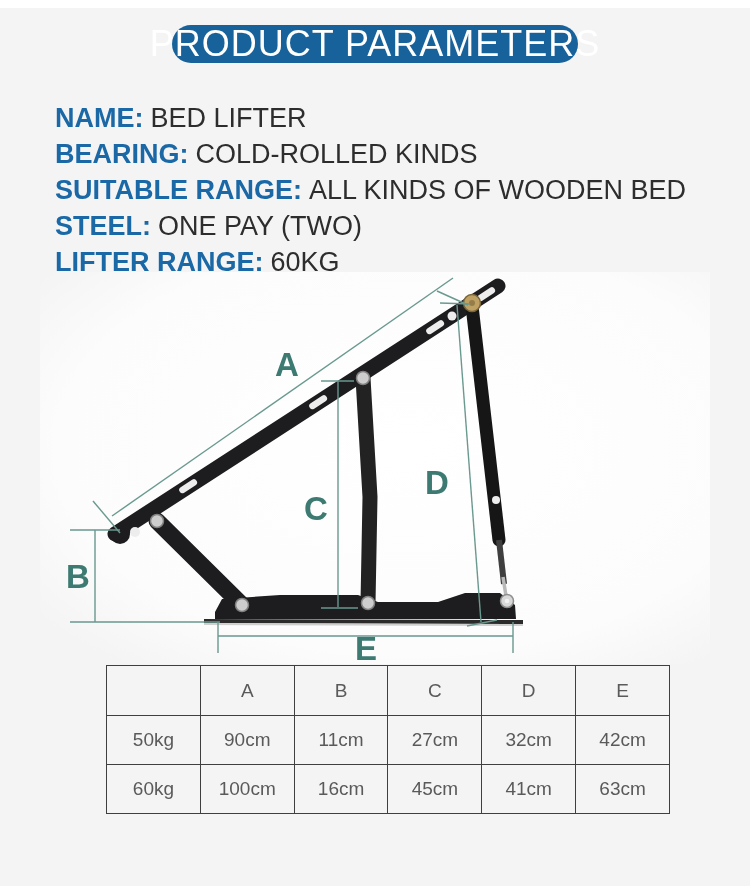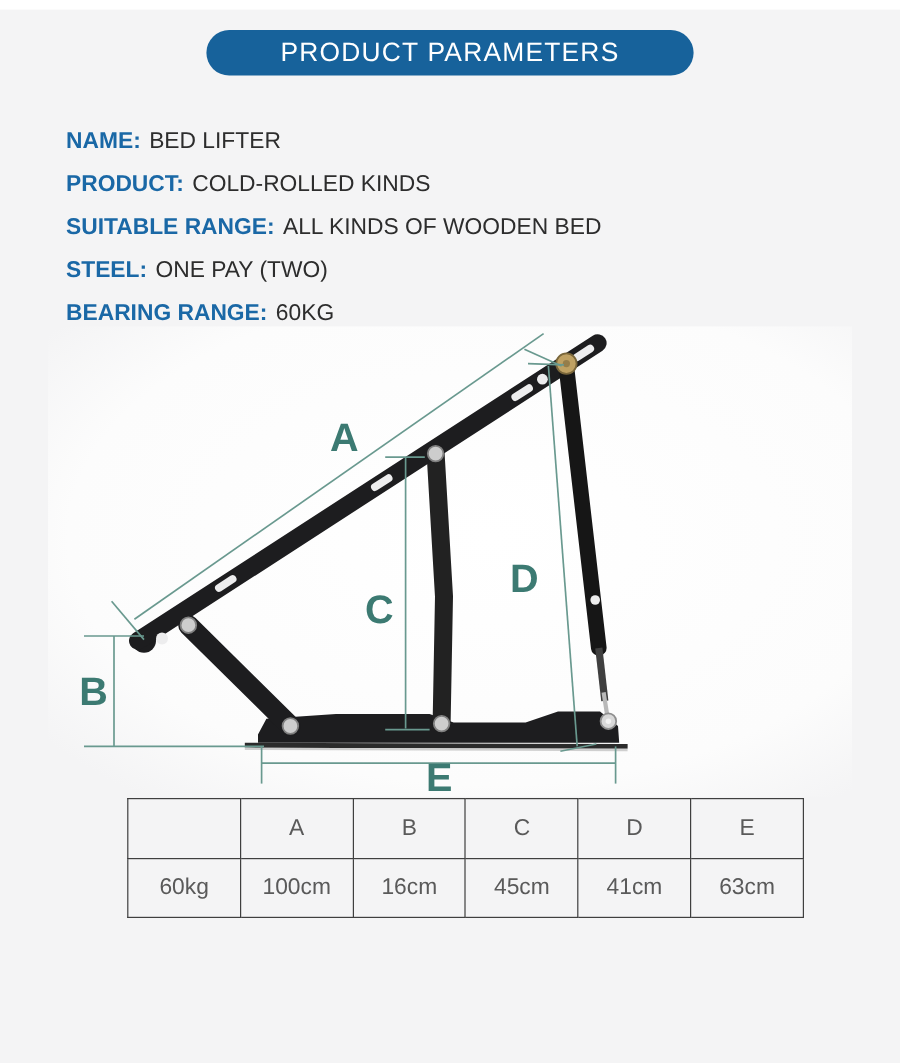--- a/index.html
+++ b/index.html
@@ -12,27 +12,27 @@
   }
   .top-strip{
     position:absolute;left:0;top:0;width:750px;height:8px;background:#ffffff;
   }
   .banner{
     position:absolute;left:172px;top:25px;width:406px;height:38px;
     background:#17629b;border-radius:19px;
     display:flex;align-items:center;justify-content:center;
   }
   .banner span{
-    color:#ffffff;font-size:22px;letter-spacing:1px;white-space:nowrap;
+    color:#ffffff;font-size:36px;letter-spacing:1px;white-space:nowrap;
   }
   .specs{
     position:absolute;left:55px;top:100px;
   }
   .spec-row{
-    height:36px;line-height:36px;font-size:19px;white-space:nowrap;
+    height:36px;line-height:36px;font-size:27px;white-space:nowrap;
   }
   .spec-label{
     color:#1a68a6;font-weight:bold;
   }
   .spec-value{
     color:#2d2d2d;margin-left:7px;
   }
   svg{display:block;}
   .dim-label{
     font-family:"Liberation Sans", sans-serif;
@@ -58,30 +58,30 @@
 
   <div class="banner">
     <span>PRODUCT PARAMETERS</span>
   </div>
 
   <div class="specs">
     <div class="spec-row">
       <span class="spec-label">NAME:</span><span class="spec-value">BED LIFTER</span>
     </div>
     <div class="spec-row">
-      <span class="spec-label">PRODUCT:</span><span class="spec-value">COLD-ROLLED KINDS</span>
+      <span class="spec-label">BEARING:</span><span class="spec-value">COLD-ROLLED KINDS</span>
     </div>
     <div class="spec-row">
       <span class="spec-label">SUITABLE RANGE:</span><span class="spec-value">ALL KINDS OF WOODEN BED</span>
     </div>
     <div class="spec-row">
       <span class="spec-label">STEEL:</span><span class="spec-value">ONE PAY (TWO)</span>
     </div>
     <div class="spec-row">
-      <span class="spec-label">BEARING RANGE:</span><span class="spec-value">60KG</span>
+      <span class="spec-label">LIFTER RANGE:</span><span class="spec-value">60KG</span>
     </div>
   </div>
 
   <svg width="670" height="395" viewBox="0 0 670 395" style="position:absolute;left:40px;top:272px;overflow:visible;">
     <defs>
       <radialGradient id="photoGlow" cx="55%" cy="45%" r="70%">
         <stop offset="0%" stop-color="#ffffff"></stop>
         <stop offset="75%" stop-color="#fcfcfc"></stop>
         <stop offset="100%" stop-color="#f4f4f5"></stop>
       </radialGradient>
@@ -164,20 +164,28 @@
     <tbody>
         <tr style="height:50px;">
       <td></td>
       <td>A</td>
       <td>B</td>
       <td>C</td>
       <td>D</td>
       <td>E</td>
     </tr>
     <tr style="height:49px;">
+      <td>50kg</td>
+      <td>90cm</td>
+      <td>11cm</td>
+      <td>27cm</td>
+      <td>32cm</td>
+      <td>42cm</td>
+    </tr>
+    <tr style="height:49px;">
       <td>60kg</td>
       <td>100cm</td>
       <td>16cm</td>
       <td>45cm</td>
       <td>41cm</td>
       <td>63cm</td>
     </tr>
   </tbody>
     </table>
 

